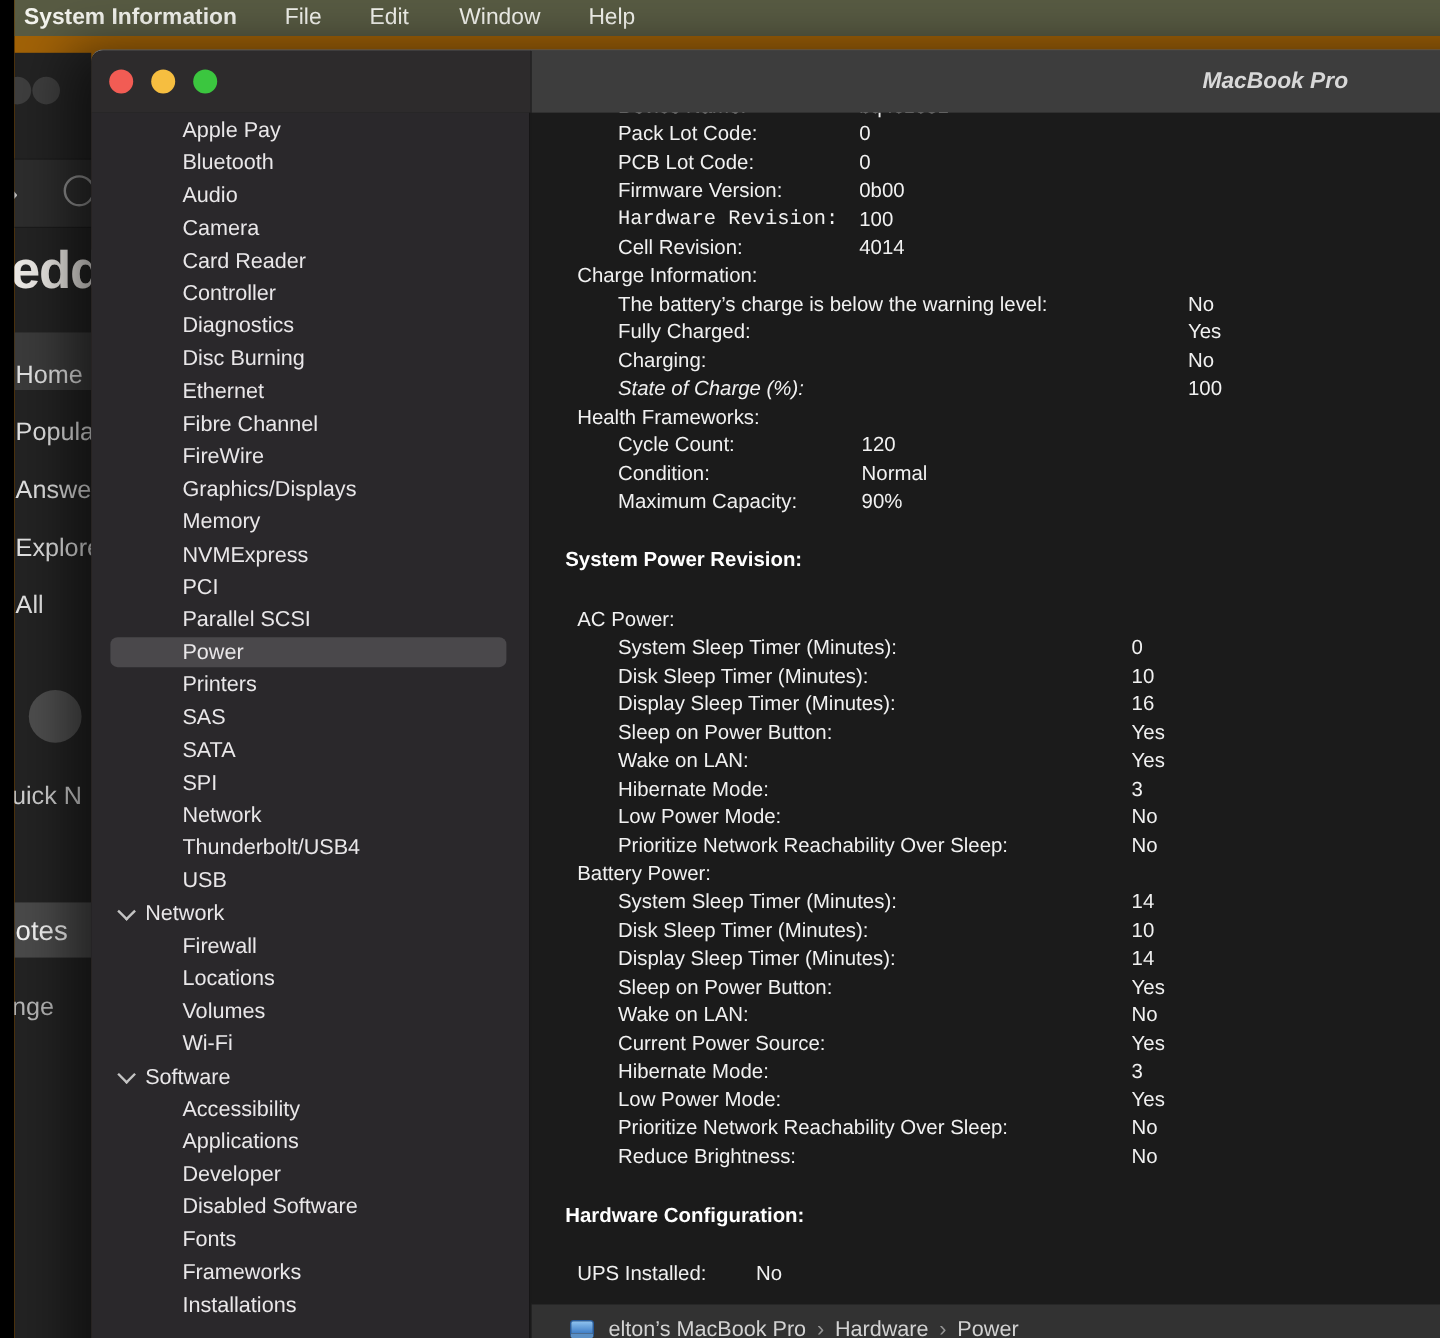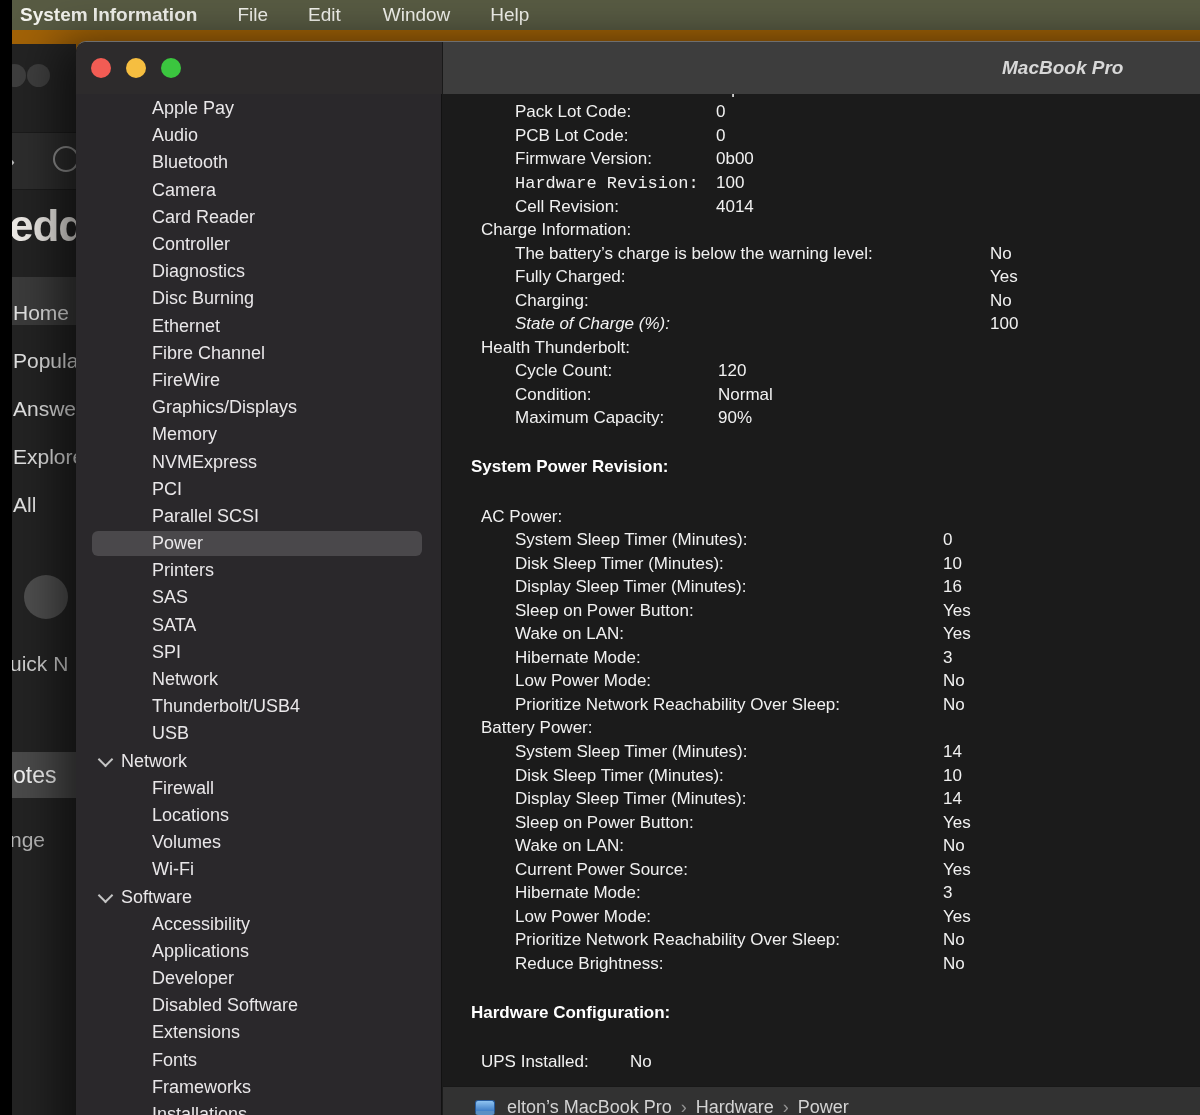--- a/index.html
+++ b/index.html
@@ -131,24 +131,24 @@
       </div>
       <div class="tright"></div>
       <div class="wintitle">MacBook Pro</div>
     </div>
 
     <div class="sidebar" id="sidebar">
         <div class="sb-row">
           <span class="lbl">Apple Pay</span>
         </div>
         <div class="sb-row">
+          <span class="lbl">Bluetooth</span>
+        </div>
+        <div class="sb-row">
           <span class="lbl">Audio</span>
-        </div>
-        <div class="sb-row">
-          <span class="lbl">Bluetooth</span>
         </div>
         <div class="sb-row">
           <span class="lbl">Camera</span>
         </div>
         <div class="sb-row">
           <span class="lbl">Card Reader</span>
         </div>
         <div class="sb-row">
           <span class="lbl">Controller</span>
         </div>
@@ -231,23 +231,20 @@
           <span class="lbl">Accessibility</span>
         </div>
         <div class="sb-row">
           <span class="lbl">Applications</span>
         </div>
         <div class="sb-row">
           <span class="lbl">Developer</span>
         </div>
         <div class="sb-row">
           <span class="lbl">Disabled Software</span>
-        </div>
-        <div class="sb-row">
-          <span class="lbl">Extensions</span>
         </div>
         <div class="sb-row">
           <span class="lbl">Fonts</span>
         </div>
         <div class="sb-row">
           <span class="lbl">Frameworks</span>
         </div>
         <div class="sb-row">
           <span class="lbl">Installations</span>
         </div>
@@ -291,21 +288,21 @@
         </div>
         <div class="row">
           <span style="left: 72px;">Charging:</span>
           <span style="left: 547px;">No</span>
         </div>
         <div class="row">
           <span style="left: 72px; font-style: italic;">State of Charge (%):</span>
           <span style="left: 547px;">100</span>
         </div>
         <div class="row">
-          <span style="left: 38px;">Health Thunderbolt:</span>
+          <span style="left: 38px;">Health Frameworks:</span>
         </div>
         <div class="row">
           <span style="left: 72px;">Cycle Count:</span>
           <span style="left: 275px;">120</span>
         </div>
         <div class="row">
           <span style="left: 72px;">Condition:</span>
           <span style="left: 275px;">Normal</span>
         </div>
         <div class="row">

